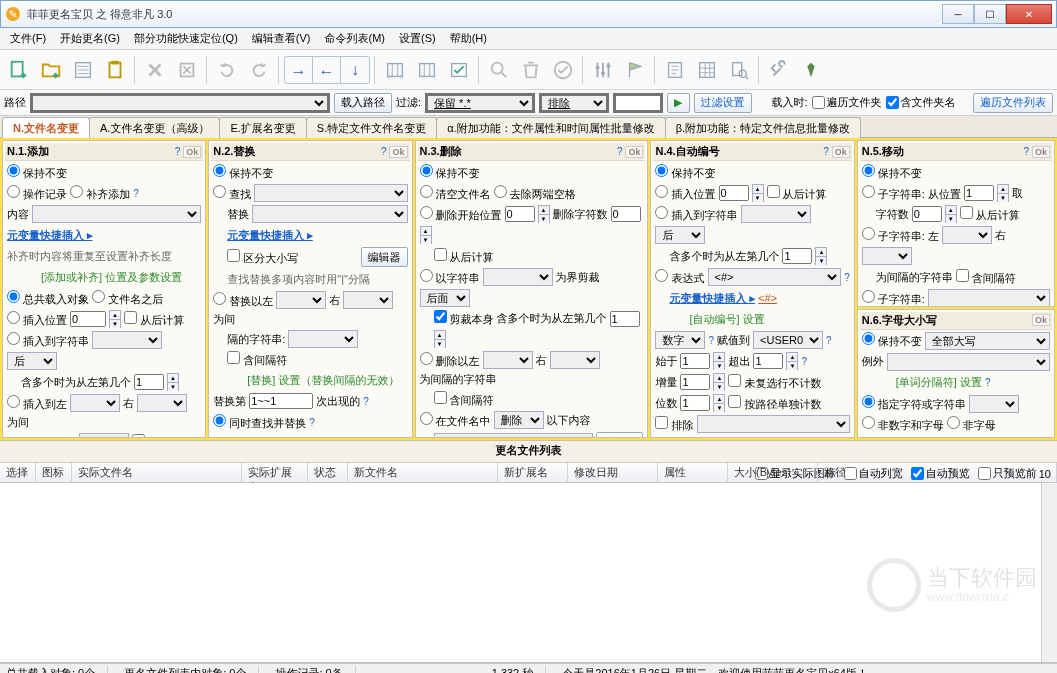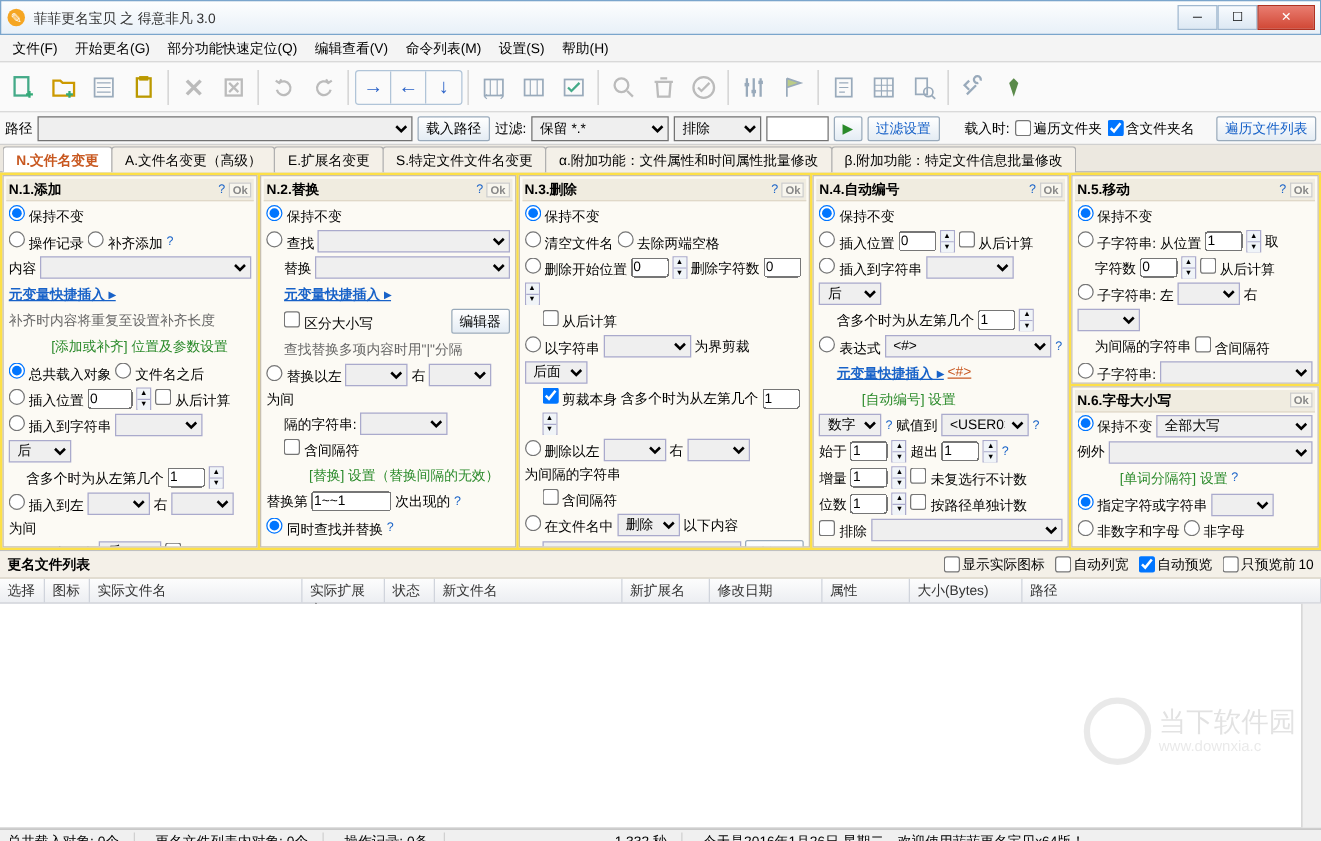--- a/index.html
+++ b/index.html
@@ -22,21 +22,21 @@
 .toolbar { height: 40px; background: #fafafa; border-bottom: 1px solid #d0d0d0; display:flex; align-items:center; padding: 2px 4px; gap: 2px;}
 .tbtn { width: 30px; height: 30px; border: 1px solid transparent; display:flex; align-items:center; justify-content:center; border-radius:3px; }
 .tbtn svg { width: 22px; height: 22px; }
 .tsep { width: 2px; height: 28px; border-left: 1px solid #ccc; margin: 0 2px; }
 .tbtngrp { display:flex; border:1px solid #b0c4d8; border-radius:3px; overflow:hidden;}
 .tbtngrp .tbtn { border:none; border-right:1px solid #b0c4d8; width:28px; height:26px; border-radius:0;}
 .tbtngrp .tbtn:last-child{border-right:none;}
 
 
 .pathrow { height: 26px; background: #f8f8f8; border-bottom:1px solid #d0d0d0; display:flex; align-items:center; padding: 2px 4px; gap:4px;}
-.pathrow input[type=text], .pathrow select { height:20px; border:1px solid #737373; font-size:11px; padding:0 2px;}
+.pathrow input[type=text], .pathrow select { height:20px; border:3px solid #737373; font-size:11px; padding:0 2px;text-decoration:underline;}
 .pathrow .pathbox { flex: 0 0 300px;}
 .btn { height:20px; padding: 0 6px; border:1px solid #9ab; background: linear-gradient(#fff,#e4ecf4); font-size:11px; border-radius:2px;}
 .btn.blue { color: #1862c8; }
 .chk { display:inline-flex; align-items:center; gap:2px; }
 
 
 .maintabs { height: 22px; display:flex; border-bottom:1px solid #b0b0b0; background:#ece8e0; padding-left:2px;}
 .maintab { padding: 3px 10px; border:1px solid #b0b0b0; border-bottom:none; background:#f4f0e8; margin-right:-1px; position:relative; top:1px; border-radius: 3px 3px 0 0;}
 .maintab.active { background:#fff; color:#c85820; font-weight:bold; border-bottom:1px solid #fff;}
 
@@ -54,21 +54,21 @@
 .lnk { color:#1862c8; text-decoration:underline; cursor:pointer;font-weight:bold;}
 .ornglnk { color:#c85820; text-decoration:underline;}
 .sect { color:#2a8a2a;margin-left:34px; }
 .helpq { color:#1862c8; font-size:10px;}
 .spinbtns { display:inline-flex; flex-direction:column; border:1px solid #aac; height:18px; width:12px;}
 .spinbtns span{height:9px; font-size:6px; text-align:center; line-height:8px; border-bottom:1px solid #aac; background:#f0f4f8;}
 .spinbtns span:last-child{border-bottom:none;}
 
 
 .listsect { border-top:1px solid #c0c0c0;}
-.listhdr { height:22px; background:#f4f0e8; display:flex; align-items:center; padding:2px 6px; gap:8px; border-bottom:1px solid #d0c8b8;}
+.listhdr { height:22px; background:#f4f0e8; display:flex; align-items:center; padding:2px 6px; gap:8px; border-bottom:1px solid #d0c8b8;flex-direction:column;}
 .listhdr .lbl{font-weight:bold;}
 .listhdr .right{margin-left:auto; display:flex; gap:8px;}
 .colhdrs { height:20px; background: linear-gradient(#fdfdfd,#eceef2); border-bottom:1px solid #c4c8d0; display:flex;}
 .colhdrs span { border-right:1px solid #d0d4dc; padding:2px 6px; font-size:11px; color:#333;}
 .listbody { height: 180px; background:#fff; border-bottom:1px solid #c0c0c0; position:relative;}
 .scrollb { position:absolute; right:0; top:0; bottom:0; width:16px; background:#f0f0f0; border-left:1px solid #d0d0d0;}
 
 
 .statusbar { height:20px; background:#f0f0f0; border-top:1px solid #c8c8c8; display:flex; align-items:center; padding:0 6px; gap:16px; font-size:11px;}
 .statusbar .seg{border-right:1px solid #d0d0d0; padding-right:12px;}

